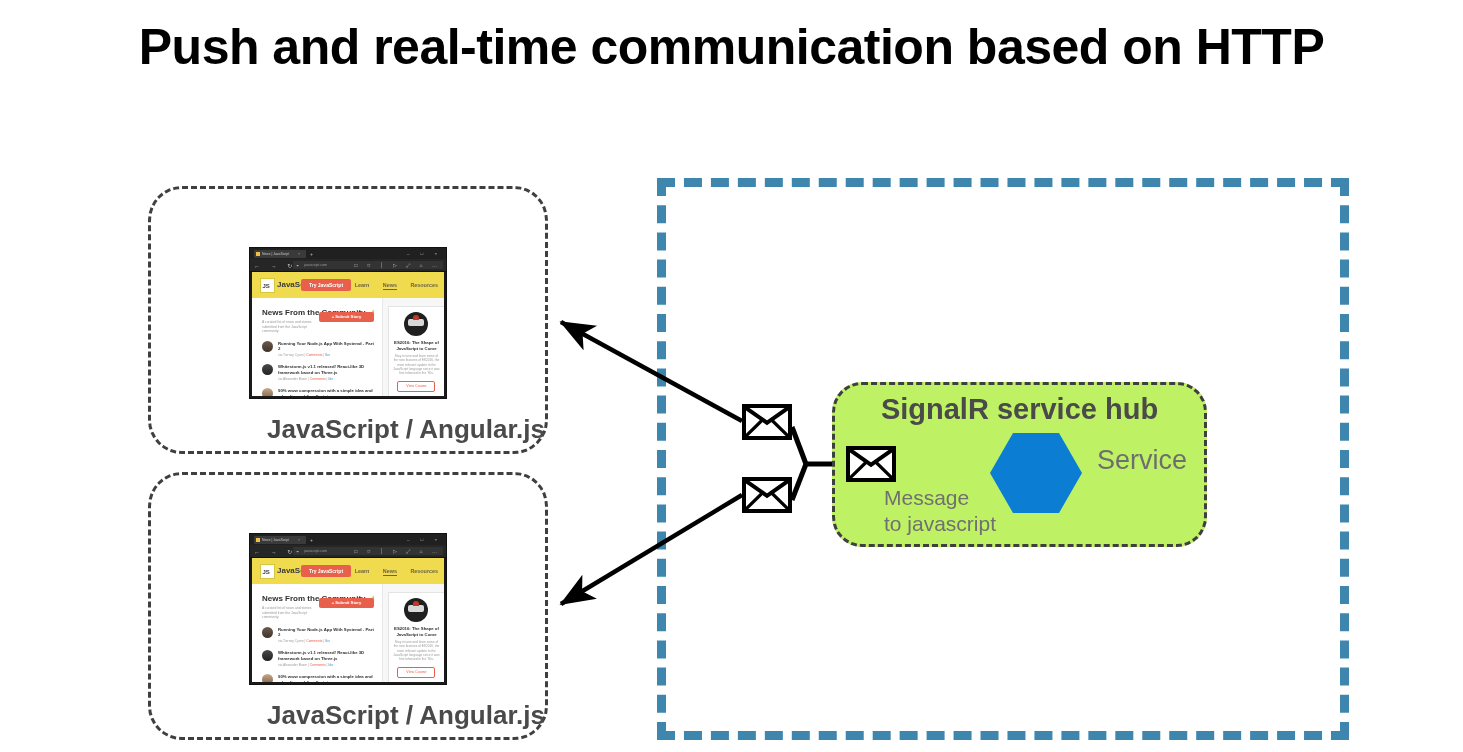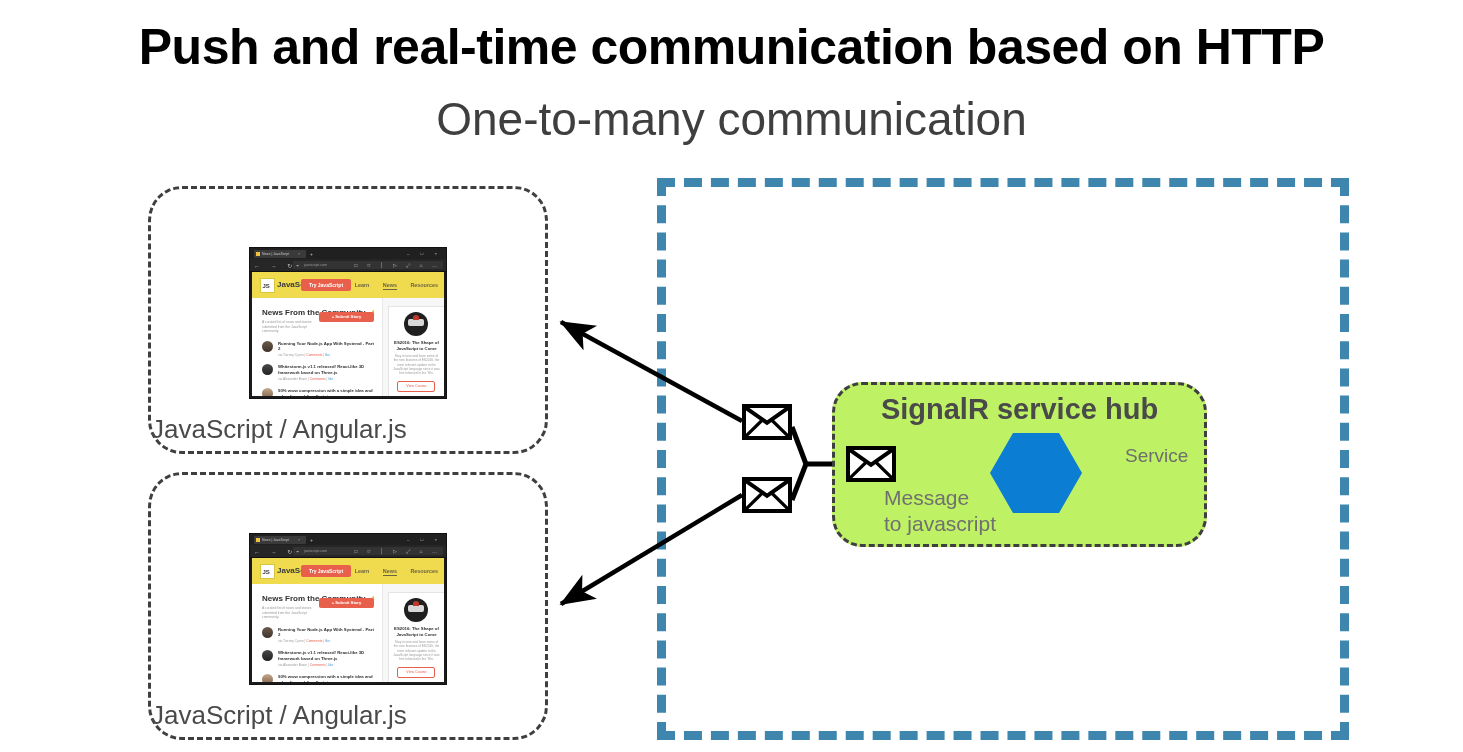--- a/index.html
+++ b/index.html
@@ -43,22 +43,22 @@
     background:#ffffff;
   }
   #client1{left:148px;top:186px;width:400px;height:268px;}
   #client2{left:148px;top:472px;width:400px;height:268px;}
 
   .client-title{
     position:absolute;left:0;top:10px;width:100%;text-align:center;
     font-size:27px;font-weight:bold;color:#4a4a4a;white-space:nowrap;
   }
   .client-foot{
-    position:absolute;left:0;bottom:6px;width:100%;text-align:left;
-    font-size:26px;font-weight:normal;color:#4a4a4a;white-space:nowrap;
+    position:absolute;left:0;bottom:6px;width:100%;text-align:right;
+    font-size:26px;font-weight:bold;color:#4a4a4a;white-space:nowrap;
   }
 
   
   .browser{
     position:absolute;left:50%;transform:translateX(-50%);top:58px;
     width:198px;height:152px;
     background:#1b1b1b;
     border:1px solid #111;
     box-sizing:border-box;
     overflow:hidden;
@@ -181,21 +181,21 @@
     position:absolute;left:14px;top:100px;font-size:21px;color:#707070;line-height:26px;
     white-space:nowrap;
     margin-left:35px;
   }
   .hexwrap{position:absolute;left:155px;top:48px;}
   .hex{
     width:92px;height:80px;background:#0b7dd3;
     clip-path:polygon(25% 0%,75% 0%,100% 50%,75% 100%,25% 100%,0% 50%);
   }
   .hub-service{
-    position:absolute;left:262px;top:60px;font-size:19px;color:#6e6e6e;white-space:nowrap;margin-left:28px;
+    position:absolute;left:262px;top:60px;font-size:27px;color:#6e6e6e;white-space:nowrap;
   }
 
   
   .env{
     position:absolute;box-sizing:border-box;
     background:#ffffff;border:4px solid #000000;
   }
   .env svg{position:absolute;left:0;top:0;width:100%;height:100%;}
   #env-top{left:742px;top:404px;width:50px;height:36px;}
   #env-bot{left:742px;top:477px;width:50px;height:36px;}
@@ -203,21 +203,20 @@
 
   
   .lines{position:absolute;left:0;top:0;width:1463px;height:752px;pointer-events:none;}
 </style>
 </head>
 <body>
 
 <div class="slide">
 
   <div class="title">Push and real-time communication based on HTTP</div>
-  <div class="subtitle">One-to-many communication</div>
 
   <div class="backend"></div>
 
   <svg class="lines" viewBox="0 0 1463 752">
     <defs>
       <marker id="ah" markerWidth="9" markerHeight="9" refX="7.6" refY="3.2" orient="auto" markerUnits="strokeWidth">
         <path d="M0,0 L8,3.2 L0,6.4 L2,3.2 z" fill="#000"></path>
       </marker>
     </defs>
 

